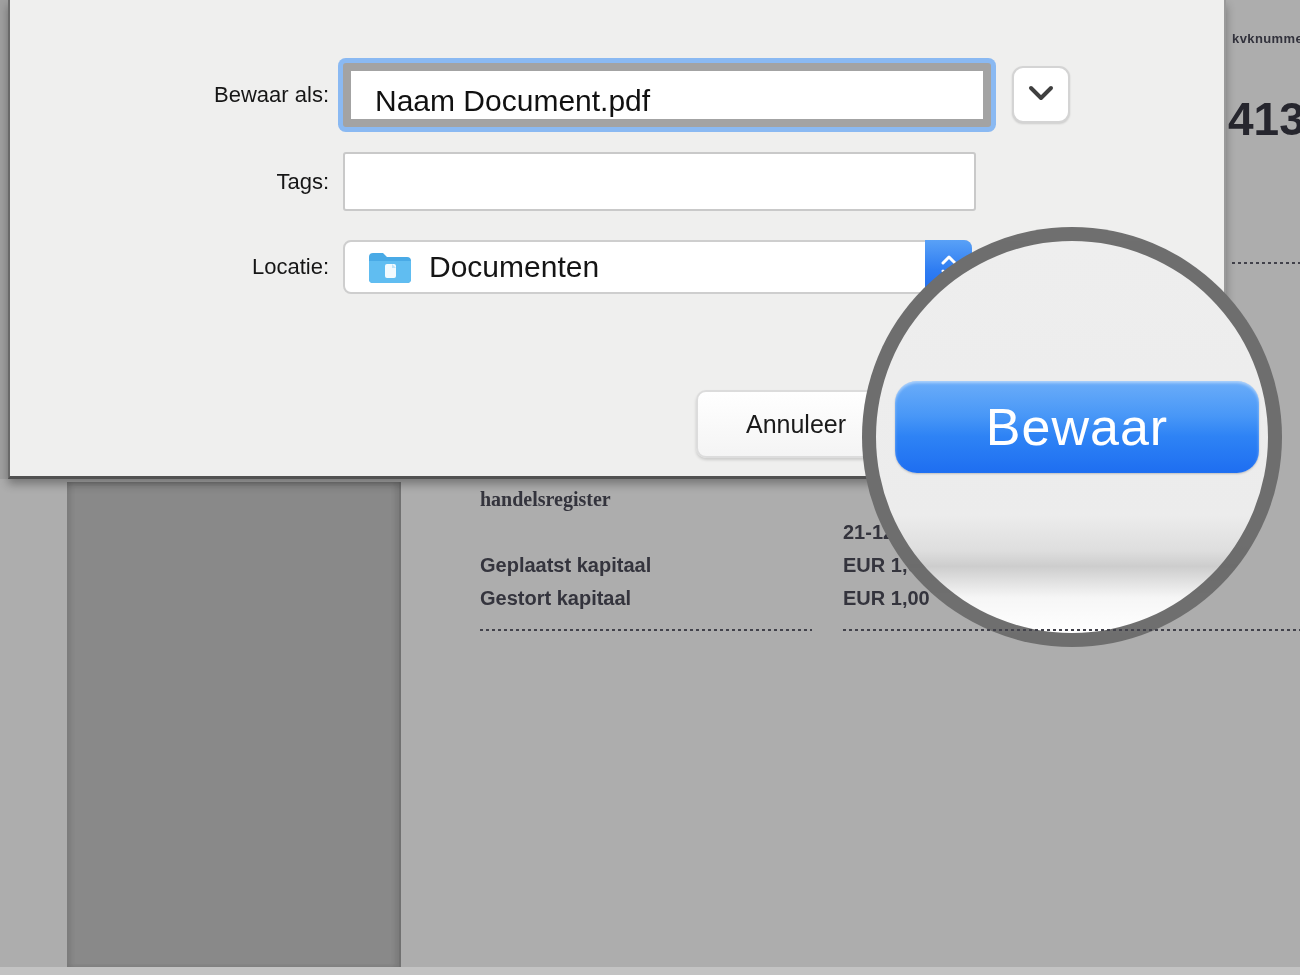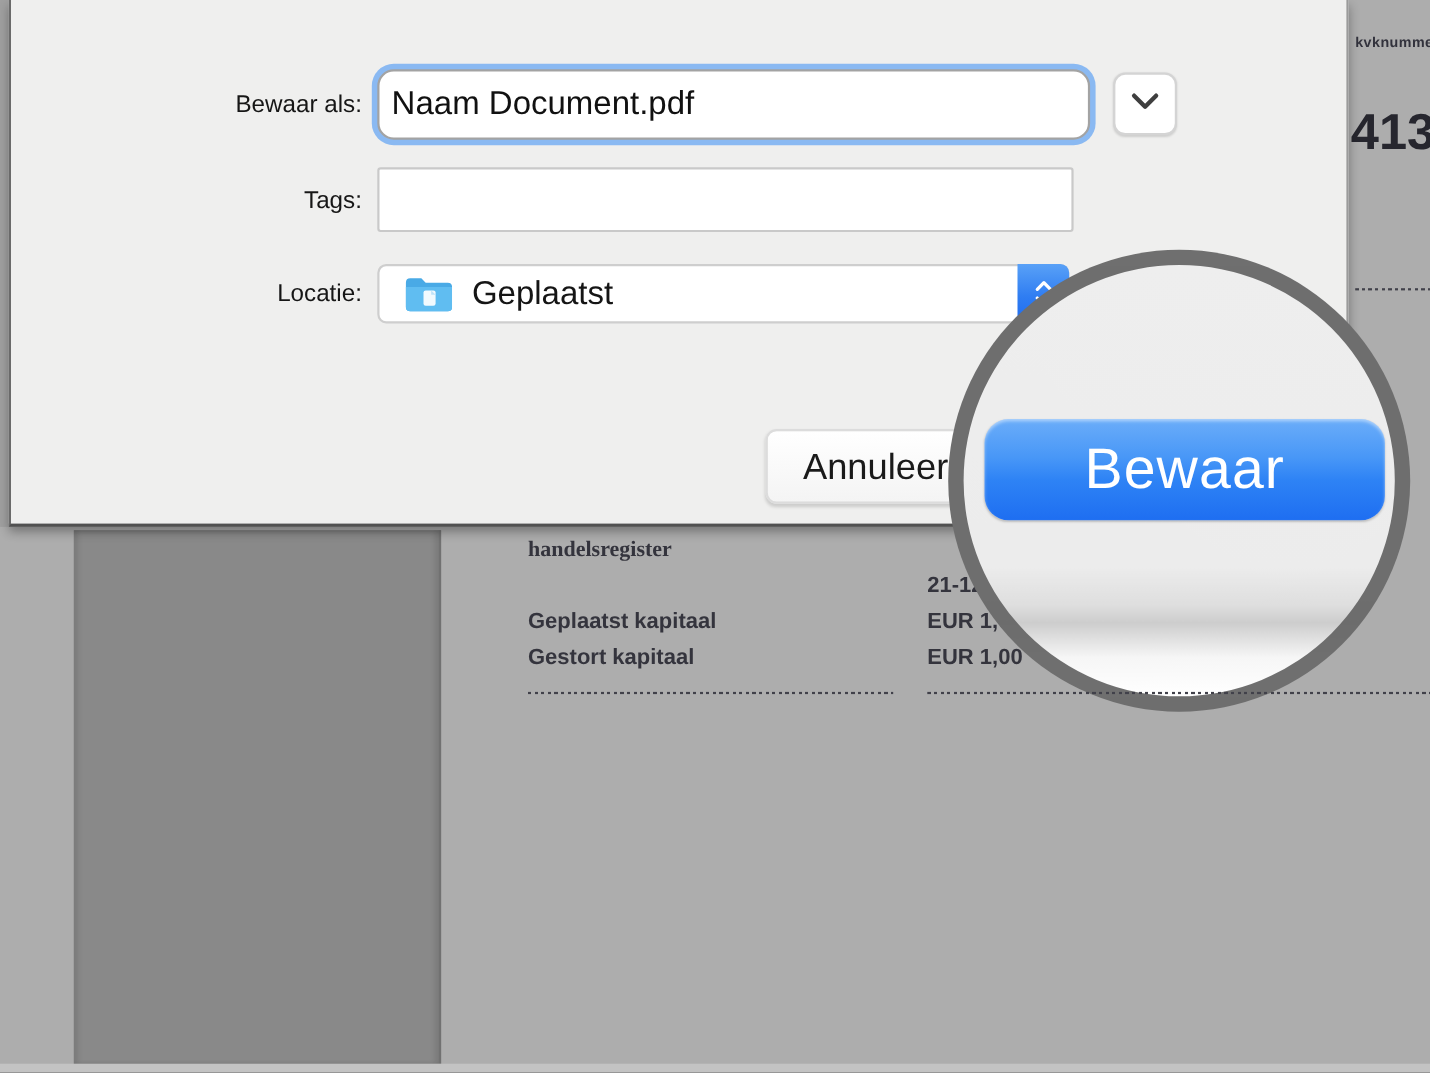--- a/index.html
+++ b/index.html
@@ -33,38 +33,38 @@
   
   .dialog{position:absolute;left:8px;top:0;width:1218px;height:479px;background:#efefee;z-index:10;
     border-left:2px solid #6a6a6a;border-right:2px solid #9a9a9a;border-bottom:3px solid #515151;
     box-shadow:0 5px 9px rgba(0,0,0,.32);}
   .lbl{position:absolute;left:0;width:319px;text-align:right;font-size:22px;color:#161616;}
   .lbl-saveas{top:63px;height:64px;line-height:64px;}
   .lbl-tags{top:152px;height:59px;line-height:59px;}
   .lbl-loc{top:240px;height:54px;line-height:54px;}
 
   .filename-field{position:absolute;left:333px;top:63px;width:648px;height:64px;background:#fff;
-    border:2px solid #a3a3a3;border-radius:15px;box-shadow:0 0 0 5px #8ab9f2;
-    font-size:30px;color:#111;line-height:60px;padding-left:11px;white-space:nowrap;overflow:hidden;}
+    border:8px solid #a3a3a3;border-radius:3px;box-shadow:0 0 0 5px #8ab9f2;
+    font-size:30px;color:#111;line-height:60px;padding-left:24px;white-space:nowrap;overflow:hidden;}
   .expand-btn{position:absolute;left:1002px;top:66px;width:58px;height:57px;background:#fff;
     border:2px solid #d4d4d4;border-radius:11px;box-shadow:0 1px 2px rgba(0,0,0,.14);
     display:flex;align-items:center;justify-content:center;cursor:pointer;}
   .tags-field{position:absolute;left:333px;top:152px;width:633px;height:59px;background:#fff;
     border:2px solid #c9c9c9;border-radius:3px;font-size:30px;color:#111;line-height:55px;padding-left:13px;}
   .loc-control{position:absolute;left:333px;top:240px;width:629px;height:54px;background:#fff;
     border:2px solid #cecece;border-radius:8px;display:flex;align-items:center;cursor:pointer;}
   .loc-icon{margin-left:22px;display:flex;align-items:center;}
   .loc-text{margin-left:18px;font-size:30px;color:#151515;}
   .loc-stepper{position:absolute;right:-2px;top:-2px;width:47px;height:54px;border-radius:0 8px 8px 0;
     background:linear-gradient(180deg,#59a1f7 0%,#2f7df2 55%,#1f6cf0 100%);
     display:flex;flex-direction:column;align-items:center;justify-content:center;gap:4px;cursor:pointer;}
 
   .cancel-btn{position:absolute;left:686px;top:390px;width:200px;height:68px;border-radius:10px;
     background:linear-gradient(180deg,#ffffff,#f4f4f4);border:2px solid #dcdcdc;
-    box-shadow:0 2px 3px rgba(0,0,0,.15);font-size:33px;color:#1a1a1a;
+    box-shadow:0 2px 3px rgba(0,0,0,.15);font-size:25px;color:#1a1a1a;
     display:flex;align-items:center;justify-content:center;cursor:pointer;}
 
   
   .magnifier{position:absolute;left:862px;top:227px;width:420px;height:420px;border-radius:50%;
     border:14px solid rgba(102,102,102,.94);z-index:20;overflow:hidden;
     background:linear-gradient(180deg,#eeeeee 0%,#ececec 70%,#dedede 79%,#cdcdcd 83%,#f6f6f6 91%,#ffffff 100%);}
   .save-btn{position:absolute;left:19px;top:140px;width:364px;height:92px;border:none;border-radius:22px;
     background:linear-gradient(180deg,#6badf9 0%,#4897f7 38%,#2e83f5 60%,#1e6ef1 100%);
     box-shadow:inset 0 2px 3px rgba(255,255,255,.45), 0 1px 2px rgba(0,0,0,.2);
     color:#fff;font-size:52px;font-weight:400;letter-spacing:1px;
@@ -109,21 +109,21 @@
     <div class="lbl lbl-loc">Locatie:</div>
     <div class="loc-control">
       <span class="loc-icon">
         <svg width="44" height="34" viewBox="0 0 44 34">
           <path d="M2 7 q0-4 4-4 h10 l4 4 h20 q4 0 4 4 v18 q0 4-4 4 H6 q-4 0-4-4 z" fill="#49aae6"></path>
           <path d="M2 11 h42 v18 q0 4-4 4 H6 q-4 0-4-4 z" fill="#60bdf1"></path>
           <rect x="18" y="14" width="11" height="14" rx="2" fill="#ffffff" opacity="0.92"></rect>
           <path d="M25 14 l4 4 h-4 z" fill="#bfe3f8"></path>
         </svg>
       </span>
-      <span class="loc-text">Geplaatst</span>
+      <span class="loc-text">Documenten</span>
       <span class="loc-stepper">
         <svg width="18" height="10" viewBox="0 0 18 10">
           <polyline points="3,8 9,2 15,8" fill="none" stroke="#ffffff" stroke-width="3" stroke-linecap="round" stroke-linejoin="round"></polyline>
         </svg>
         <svg width="18" height="10" viewBox="0 0 18 10">
           <polyline points="3,2 9,8 15,2" fill="none" stroke="#ffffff" stroke-width="3" stroke-linecap="round" stroke-linejoin="round"></polyline>
         </svg>
       </span>
     </div>
 

